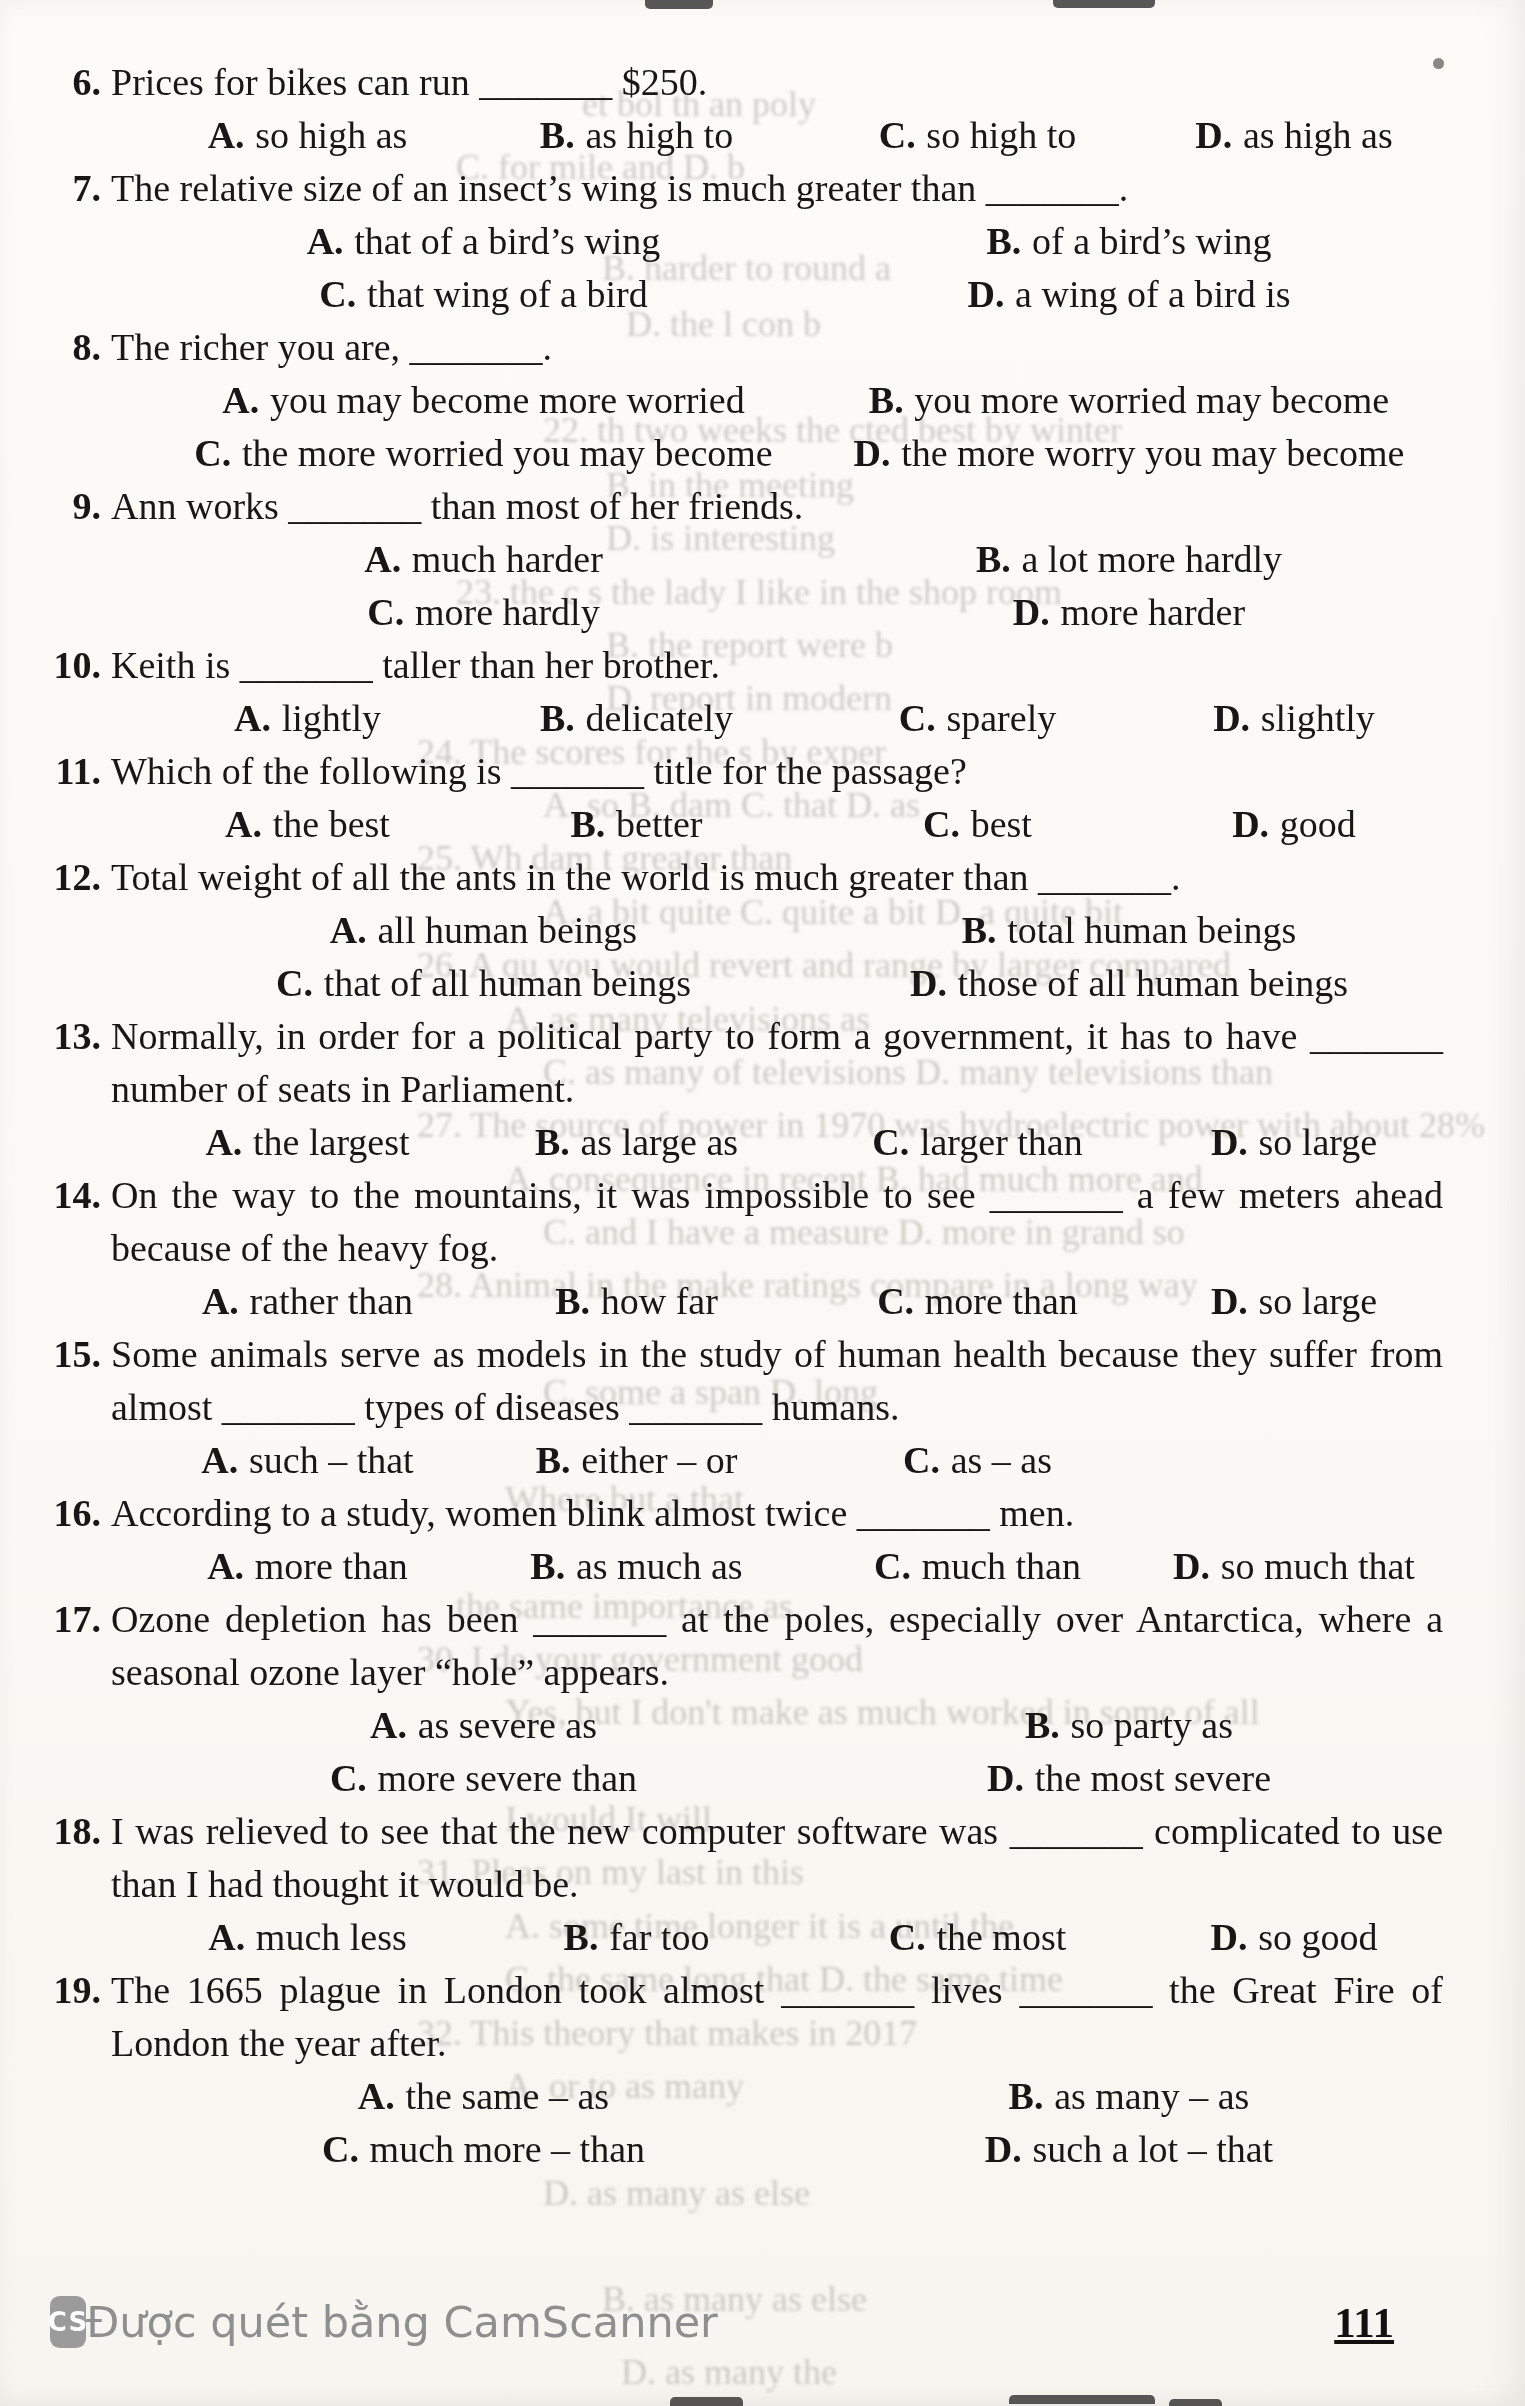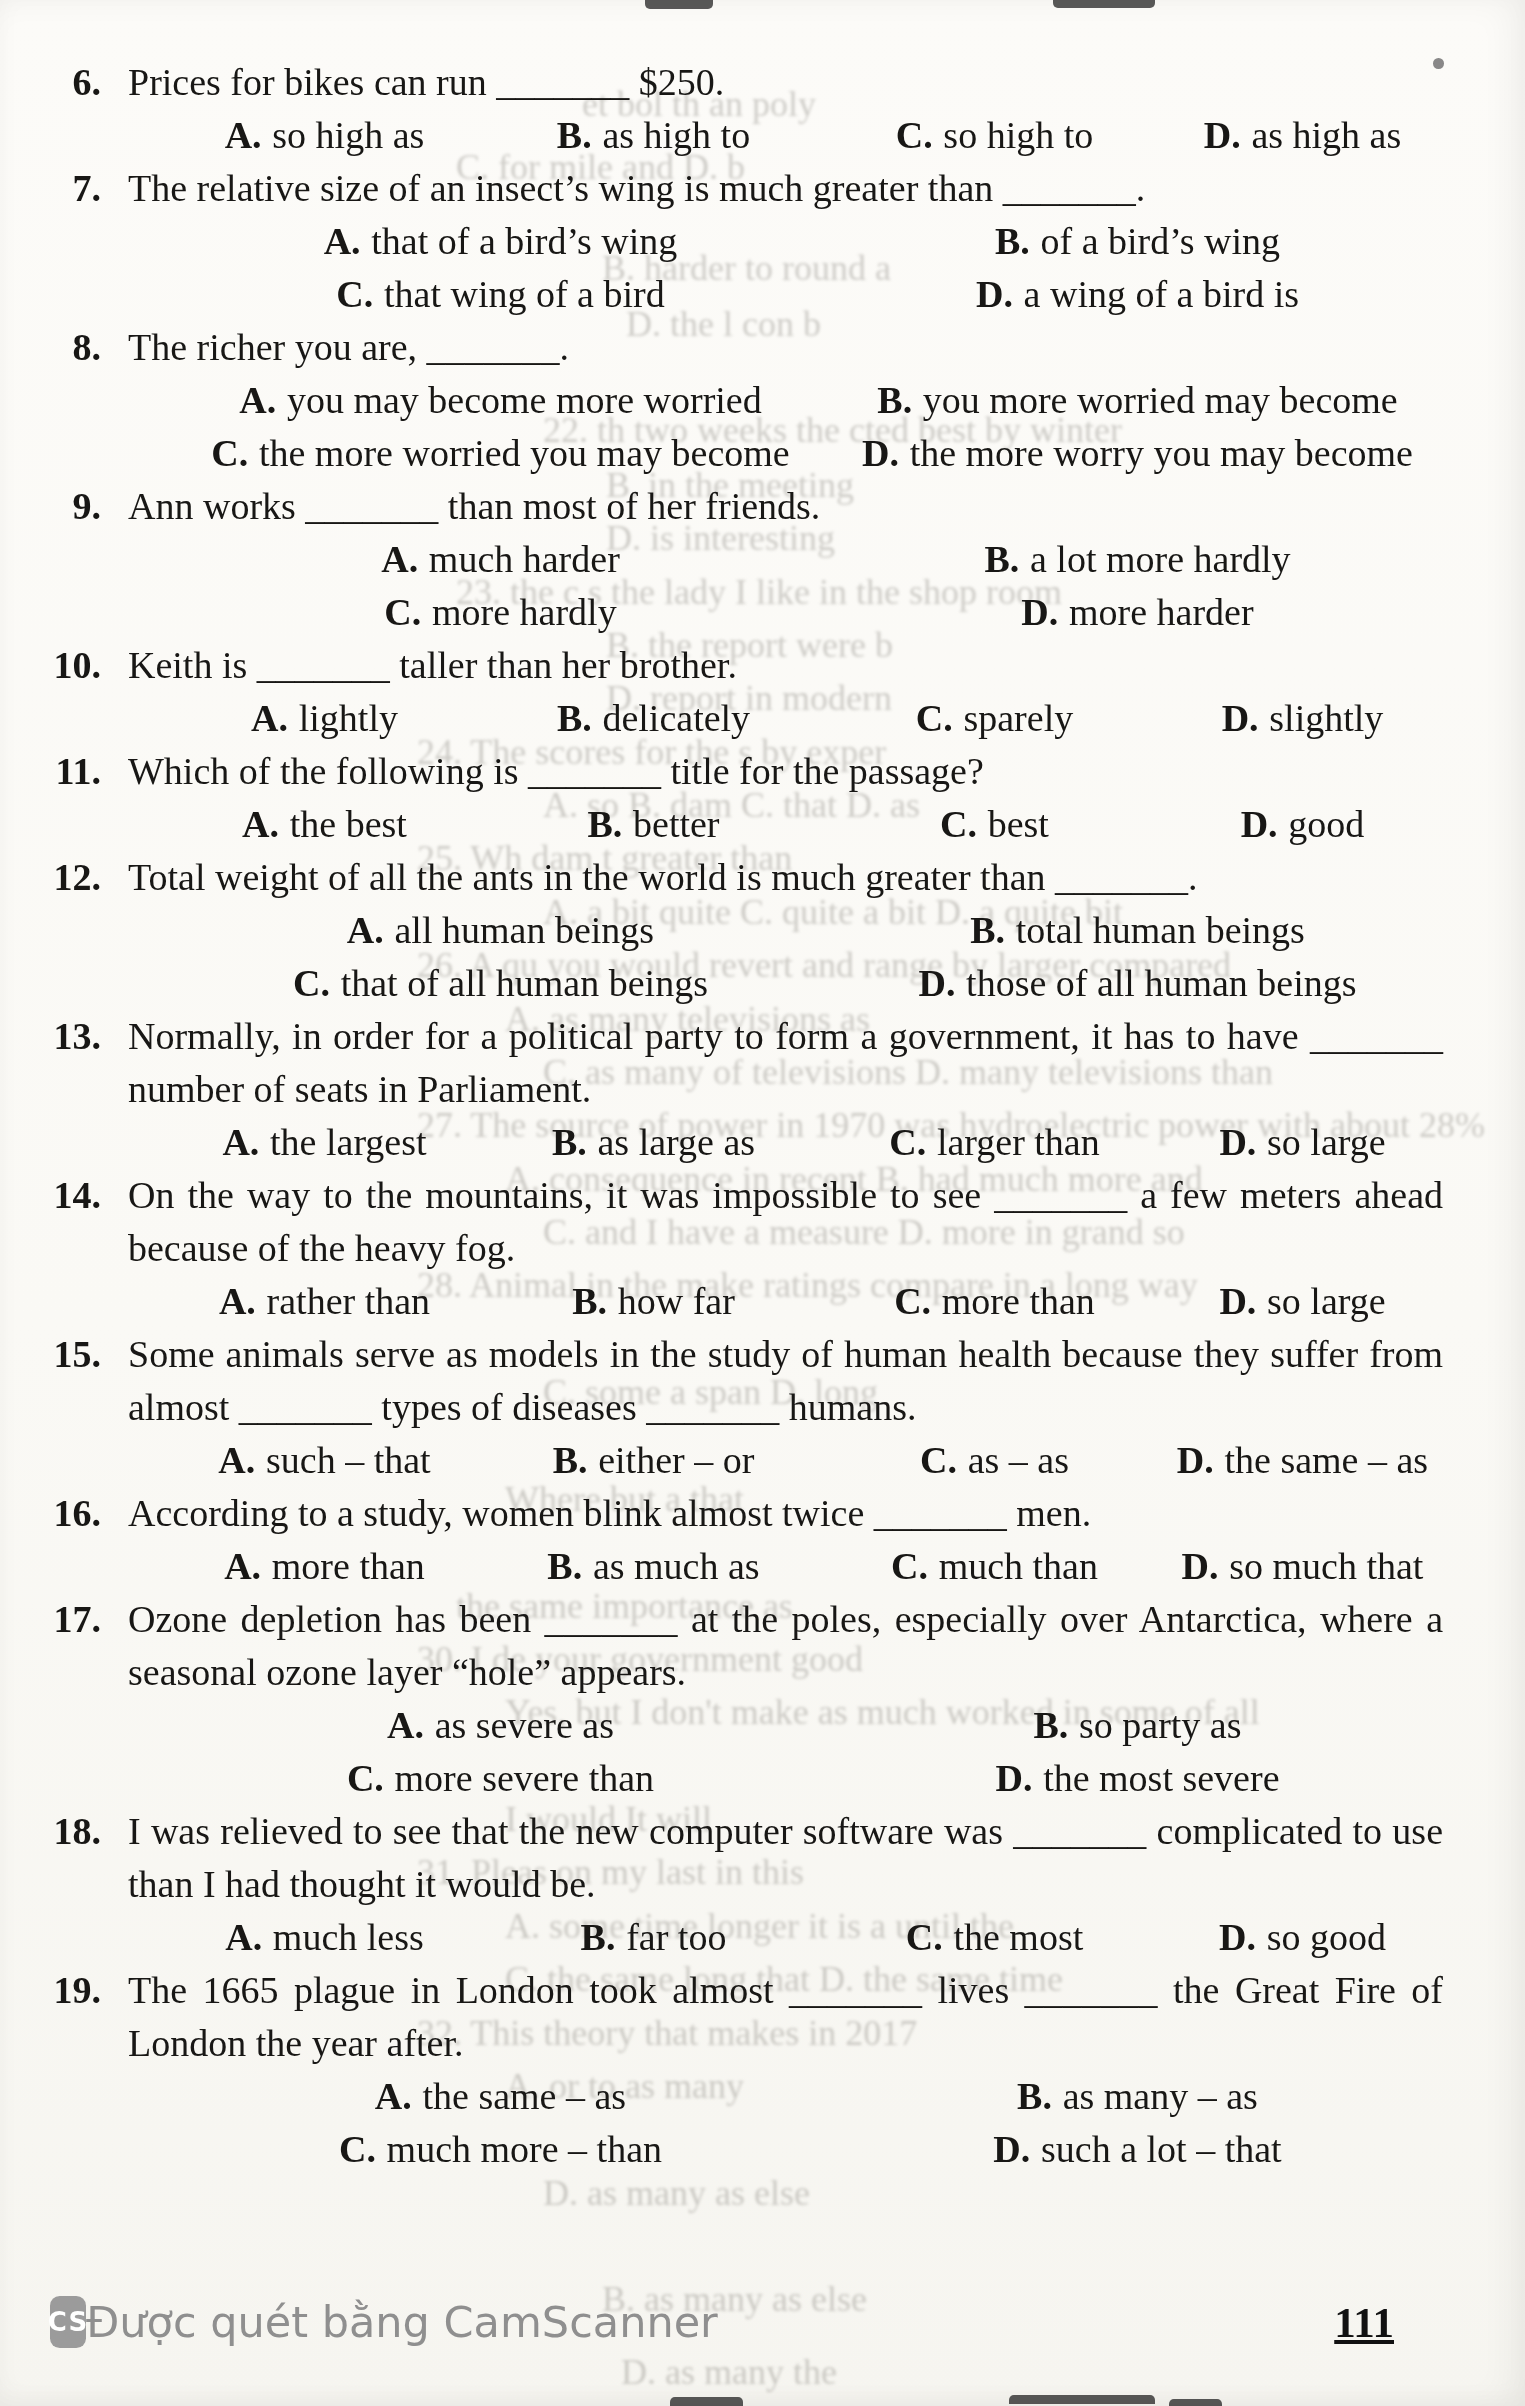--- a/index.html
+++ b/index.html
@@ -11,21 +11,21 @@
     overflow:hidden; color:#181715;
   }
   .page-shade { position:absolute; inset:0; z-index:4; pointer-events:none;
     box-shadow:inset -15.5px 0 33px rgba(0,0,0,.045), inset 0 -7.8px 25px rgba(0,0,0,.03); }
 
   
   .content { position:relative; z-index:2; padding:56px 82px 0 37px; }
   .question { display:flex; }
   .qnum { flex:0 0 64px; text-align:right; font-weight:bold;
           font-size:38px; line-height:53px; }
-  .qbody { flex:1; margin-left:27px; }
+  .qbody { flex:1; margin-left:10px; }
   .qtext { font-size:38px; line-height:53px; text-align:justify; }
   .options { display:grid; font-size:38px; line-height:53px; padding-left:41px;text-align:center; }
   .options.row4  { grid-template-columns:311px 347px 335px auto; }
   .options.grid2 { grid-template-columns:663px auto; }
   .option { white-space:nowrap; overflow:hidden; }
   .olabel { font-weight:bold; margin-right:10.7px; }
 
   
   .ghost-layer { position:absolute; inset:0; z-index:1; pointer-events:none; }
   .ghost { position:absolute; font-size:36px; color:#827f78; opacity:.38;
@@ -205,21 +205,20 @@
         </div>
       </div>
       <div class="question">
         <span class="qnum">15.</span>
         <div class="qbody">
           <div class="qtext">Some animals serve as models in the study of human health because they suffer from almost _______ types of diseases _______ humans.</div>
           <div class="options row4">
             <span class="option"><b class="olabel">A.</b><span class="otext">such – that</span></span>
             <span class="option"><b class="olabel">B.</b><span class="otext">either – or</span></span>
             <span class="option"><b class="olabel">C.</b><span class="otext">as – as</span></span>
-            <span class="option"><b class="olabel">D.</b><span class="otext">the same – as</span></span>
           </div>
         </div>
       </div>
       <div class="question">
         <span class="qnum">16.</span>
         <div class="qbody">
           <div class="qtext">According to a study, women blink almost twice _______ men.</div>
           <div class="options row4">
             <span class="option"><b class="olabel">A.</b><span class="otext">more than</span></span>
             <span class="option"><b class="olabel">B.</b><span class="otext">as much as</span></span>

